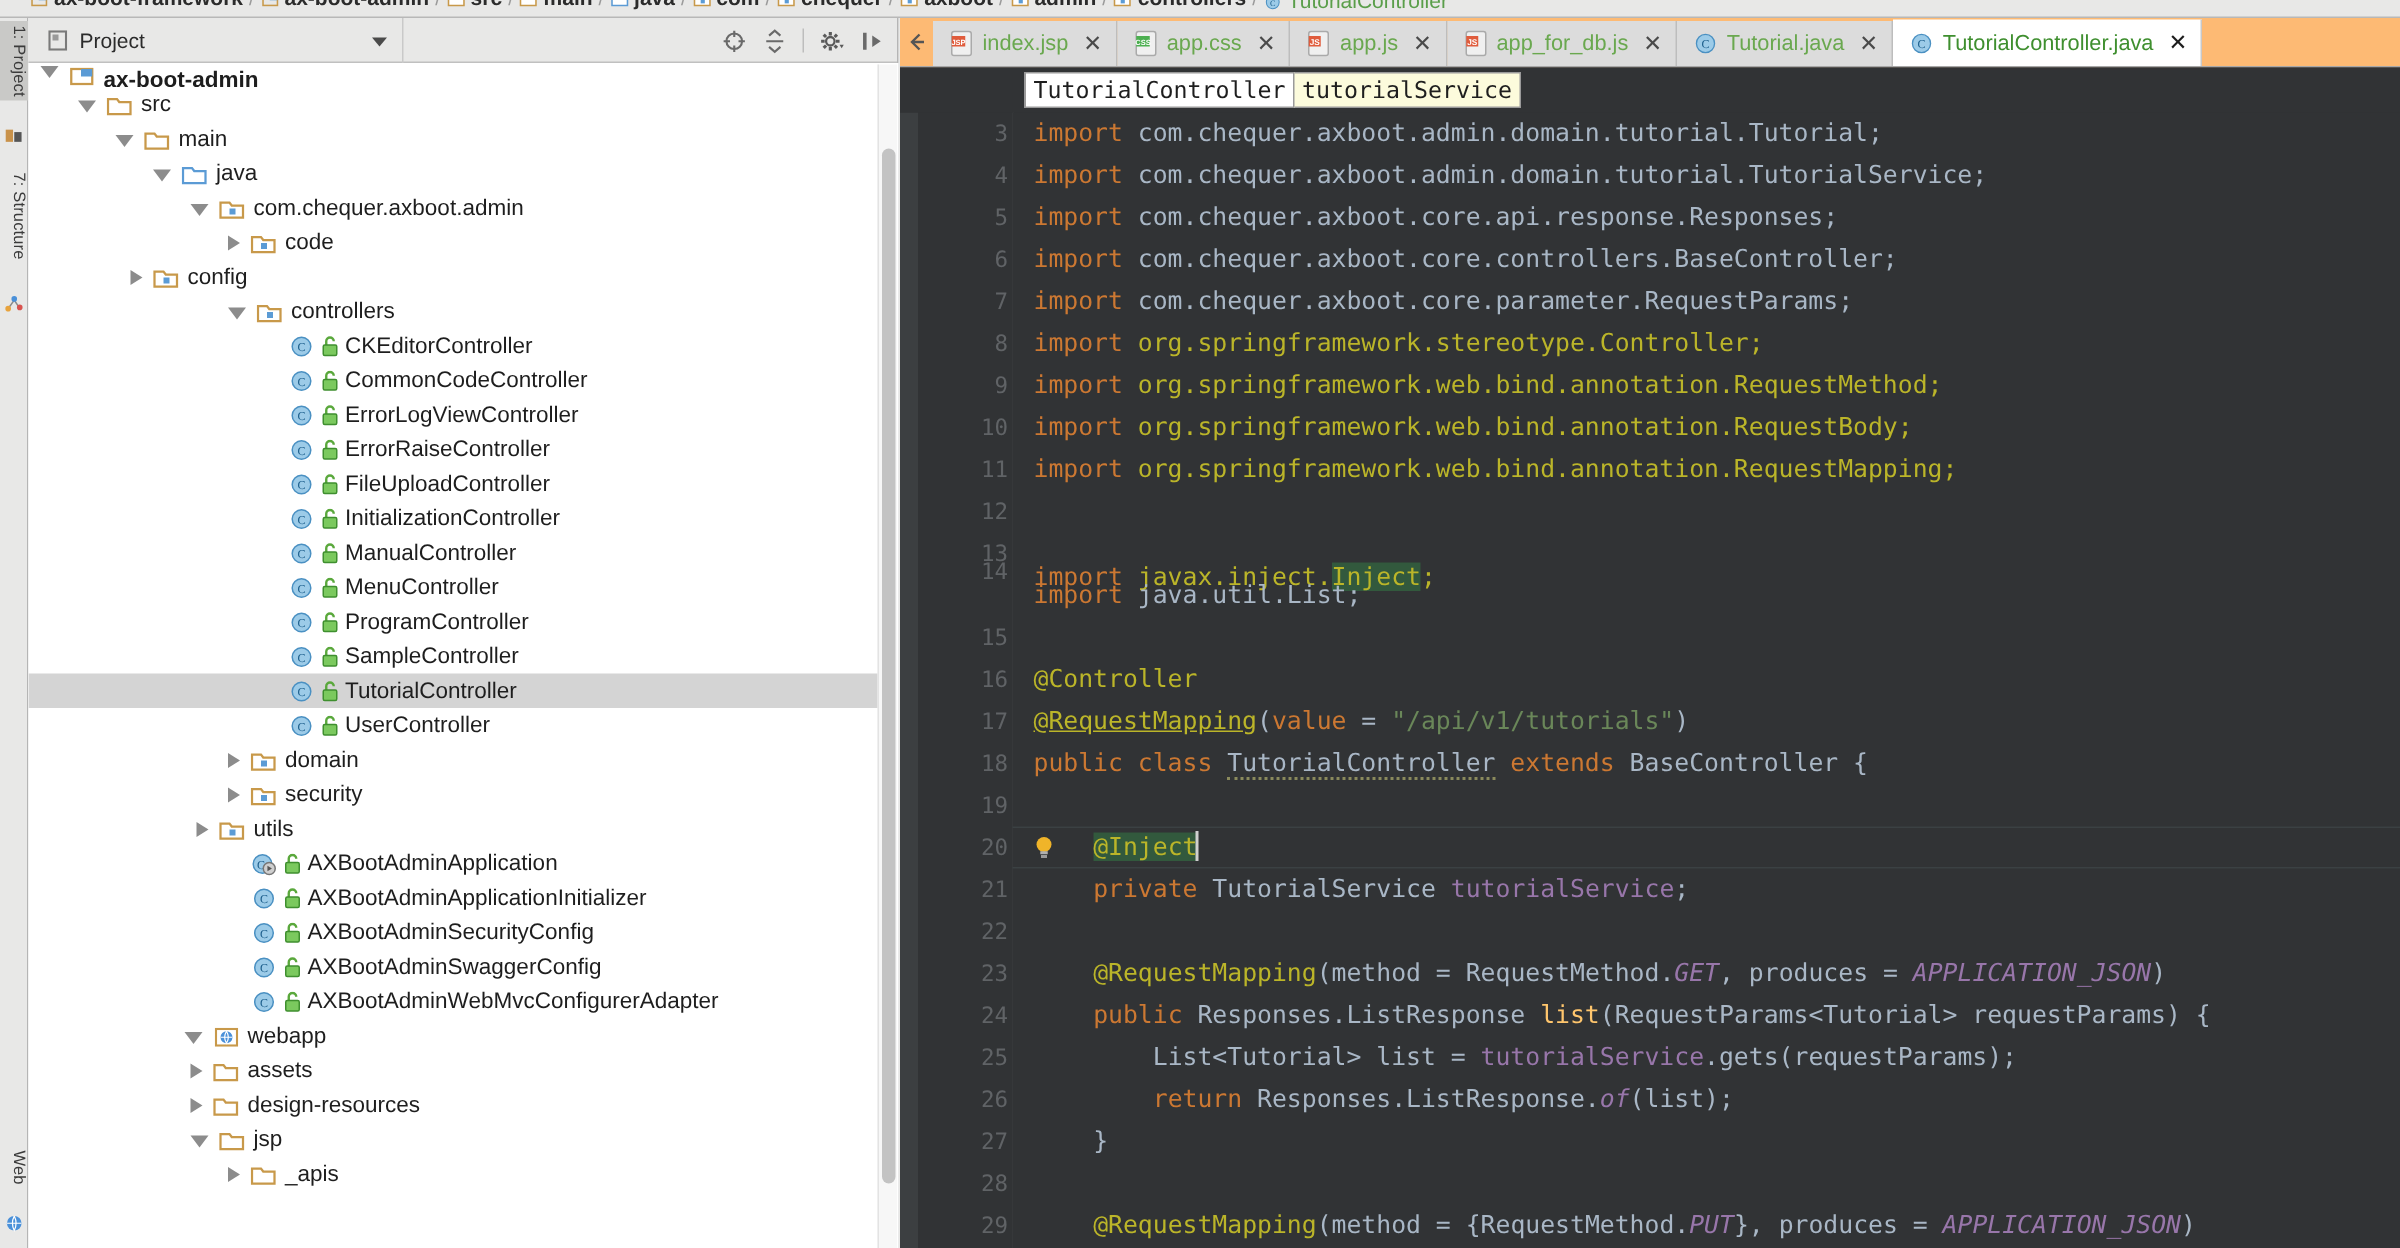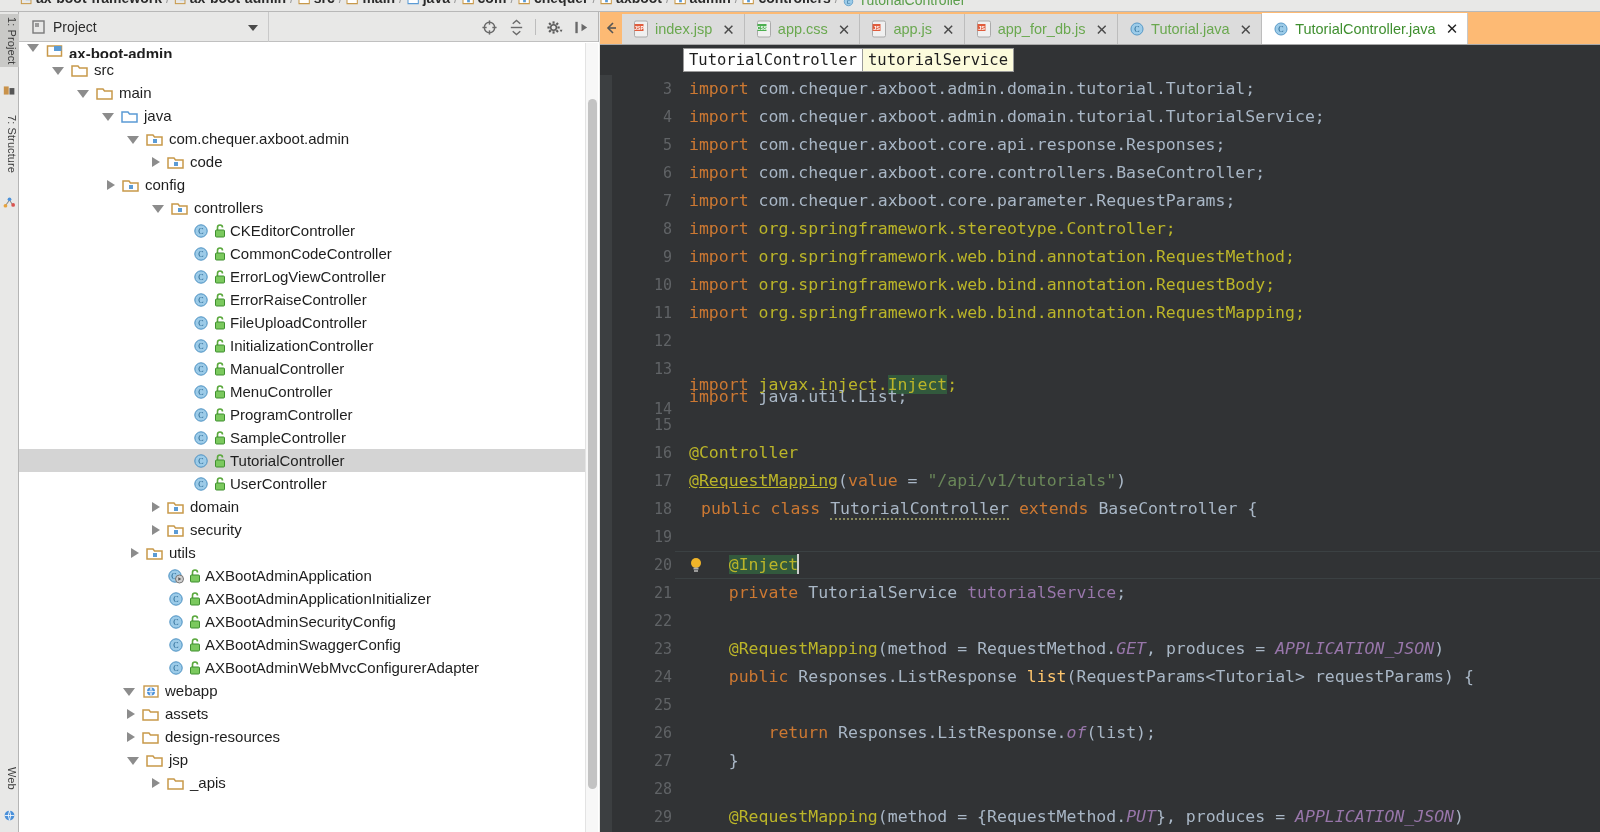--- a/index.html
+++ b/index.html
@@ -388,21 +388,21 @@
           <span class="tlabel">com.chequer.axboot.admin</span>
         </div>
         <div class="trow" style="padding-left: 133px;">
           <span class="twist"></span>
           <svg class="ticon" viewBox="0 0 18 16">
             <path d="M1 4 L7 4 L8.5 6 L16 6 L16 14 L1 14 Z" fill="#fff" stroke="#c8994a" stroke-width="1.5"></path>
             <rect x="7" y="8" width="4" height="4" fill="#5b9bd5"></rect>
           </svg>
           <span class="tlabel">code</span>
         </div>
-        <div class="trow" style="padding-left: 88px;">
+        <div class="trow" style="padding-left: 68px;">
           <span class="twist"></span>
           <svg class="ticon" viewBox="0 0 18 16">
             <path d="M1 4 L7 4 L8.5 6 L16 6 L16 14 L1 14 Z" fill="#fff" stroke="#c8994a" stroke-width="1.5"></path>
             <rect x="7" y="8" width="4" height="4" fill="#5b9bd5"></rect>
           </svg>
           <span class="tlabel">config</span>
         </div>
         <div class="trow" style="padding-left: 133px;">
           <span class="twist open"></span>
           <svg class="ticon" viewBox="0 0 18 16">
@@ -762,21 +762,21 @@
           <div class="gnum" style="top: 28px;">4</div>
           <div class="gnum" style="top: 56px;">5</div>
           <div class="gnum" style="top: 84px;">6</div>
           <div class="gnum" style="top: 112px;">7</div>
           <div class="gnum" style="top: 140px;">8</div>
           <div class="gnum" style="top: 168px;">9</div>
           <div class="gnum" style="top: 196px;">10</div>
           <div class="gnum" style="top: 224px;">11</div>
           <div class="gnum" style="top: 252px;">12</div>
           <div class="gnum" style="top: 280px;">13</div>
-          <div class="gnum" style="top: 320px;">14</div>
+          <div class="gnum" style="top: 292px;">14</div>
           <div class="fold" style="top: 308px;"><svg width="13" height="28" viewBox="0 0 13 28">
               <line x1="6.5" y1="0" x2="6.5" y2="10" stroke="#8c8f91" stroke-width="1.2"></line>
               <path d="M2 18 L11 18 L11 13 L6.5 9 L2 13 Z" fill="none" stroke="#8c8f91" stroke-width="1.2"></path>
             </svg></div>
           <div class="gnum" style="top: 336px;">15</div>
           <div class="gnum" style="top: 364px;">16</div>
           <div class="fold" style="top: 364px;"><svg width="13" height="28" viewBox="0 0 13 28">
               <path d="M2 10 L11 10 L11 15 L6.5 19 L2 15 Z" fill="none" stroke="#8c8f91" stroke-width="1.2"></path>
               <line x1="6.5" y1="19" x2="6.5" y2="28" stroke="#8c8f91" stroke-width="1.2"></line>
             </svg></div>
@@ -816,27 +816,28 @@
           <div class="cline" style="top: 140px;"><span class="kw">import</span> <span class="ann">org.springframework.stereotype.Controller;</span></div>
           <div class="cline" style="top: 168px;"><span class="kw">import</span> <span class="ann">org.springframework.web.bind.annotation.RequestMethod;</span></div>
           <div class="cline" style="top: 196px;"><span class="kw">import</span> <span class="ann">org.springframework.web.bind.annotation.RequestBody;</span></div>
           <div class="cline" style="top: 224px;"><span class="kw">import</span> <span class="ann">org.springframework.web.bind.annotation.RequestMapping;</span></div>
           <div class="cline" style="top: 252px;"><span class="dim"></span></div>
           <div class="cline" style="top: 296px;"><span class="kw">import</span> <span class="ann">javax.inject.</span><span class="ann hl-green">Inject</span><span class="ann">;</span></div>
           <div class="cline" style="top: 308px;"><span class="kw">import</span> <span class="dim">java.util.List;</span></div>
           <div class="cline" style="top: 336px;"><span class="dim"></span></div>
           <div class="cline" style="top: 364px;"><span class="ann">@Controller</span></div>
           <div class="cline" style="top: 392px;"><span class="ann-link">@RequestMapping</span><span class="dim">(</span><span class="kw">value</span><span class="dim"> = </span><span class="str">"/api/v1/tutorials"</span><span class="dim">)</span></div>
-          <div class="cline" style="top: 420px; margin-left: 12px;"><span class="kw">public</span> <span class="kw">class</span> <span class="dim warn-underline">TutorialController</span> <span class="kw">extends</span> <span class="dim">BaseController</span> <span class="dim">{</span></div>
+          <div class="cline" style="top: 420px;"><span class="kw">public</span> <span class="kw">class</span> <span class="dim warn-underline">TutorialController</span> <span class="kw">extends</span> <span class="dim">BaseController</span> <span class="dim">{</span></div>
           <div class="cline" style="top: 448px;"><span class="dim"></span></div>
           <div class="cline cur" style="top: 476px;">    <span class="ann hl-green">@Inject</span><span class="caret"></span></div>
           <div class="cline" style="top: 504px;">    <span class="kw">private</span> <span class="dim">TutorialService</span> <span class="fld">tutorialService</span><span class="dim">;</span></div>
           <div class="cline" style="top: 532px;"><span class="dim"></span></div>
           <div class="cline" style="top: 560px;">    <span class="ann">@RequestMapping</span><span class="dim">(</span><span class="dim">method</span><span class="dim"> = </span><span class="dim">RequestMethod.</span><span class="stc">GET</span><span class="dim">, </span><span class="dim">produces</span><span class="dim"> = </span><span class="stc">APPLICATION_JSON</span><span class="dim">)</span></div>
           <div class="cline" style="top: 588px;">    <span class="kw">public</span> <span class="dim">Responses.ListResponse</span> <span class="mth">list</span><span class="dim">(RequestParams&lt;Tutorial&gt; requestParams) {</span></div>
+          <div class="cline" style="top: 616px;">        <span class="dim">List&lt;Tutorial&gt; list = </span><span class="fld">tutorialService</span><span class="dim">.gets(requestParams);</span></div>
           <div class="cline" style="top: 644px;">        <span class="kw">return</span> <span class="dim">Responses.ListResponse.</span><span class="stc">of</span><span class="dim">(list);</span></div>
           <div class="cline" style="top: 672px;">    <span class="dim">}</span></div>
           <div class="cline" style="top: 700px;"><span class="dim"></span></div>
           <div class="cline" style="top: 728px;">    <span class="ann">@RequestMapping</span><span class="dim">(</span><span class="dim">method</span><span class="dim"> = {</span><span class="dim">RequestMethod.</span><span class="stc">PUT</span><span class="dim">}, </span><span class="dim">produces</span><span class="dim"> = </span><span class="stc">APPLICATION_JSON</span><span class="dim">)</span></div>
         </div>
     <div class="bulb" style="top: 511px;"><svg width="16" height="18" viewBox="0 0 16 18">
             <circle cx="8" cy="7" r="5" fill="#f0b429"></circle>
             <rect x="5.5" y="11.5" width="5" height="2" fill="#b0b0b0"></rect>
             <rect x="6" y="14" width="4" height="2" fill="#9a9a9a"></rect>
           </svg></div>

